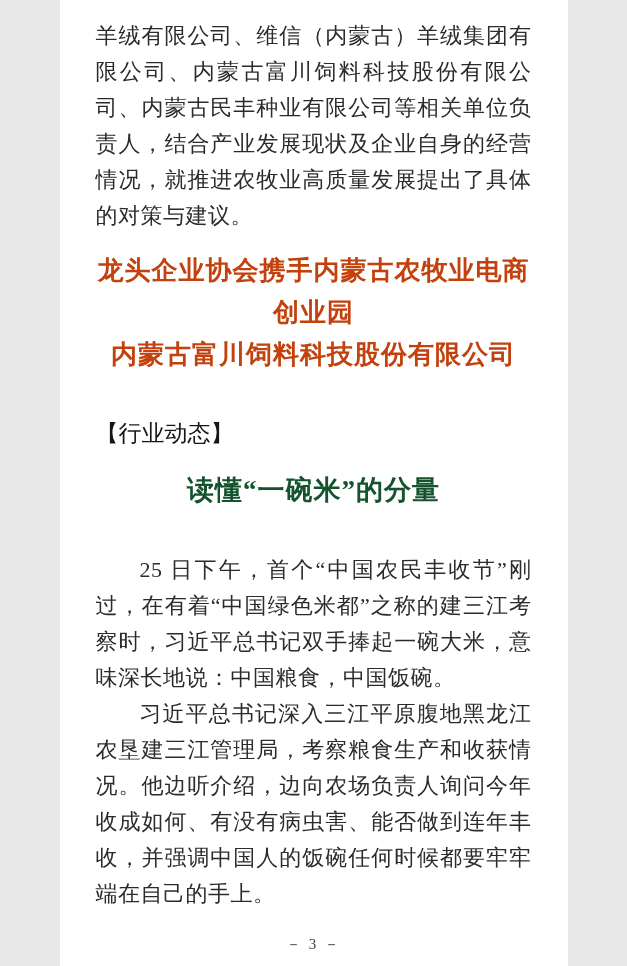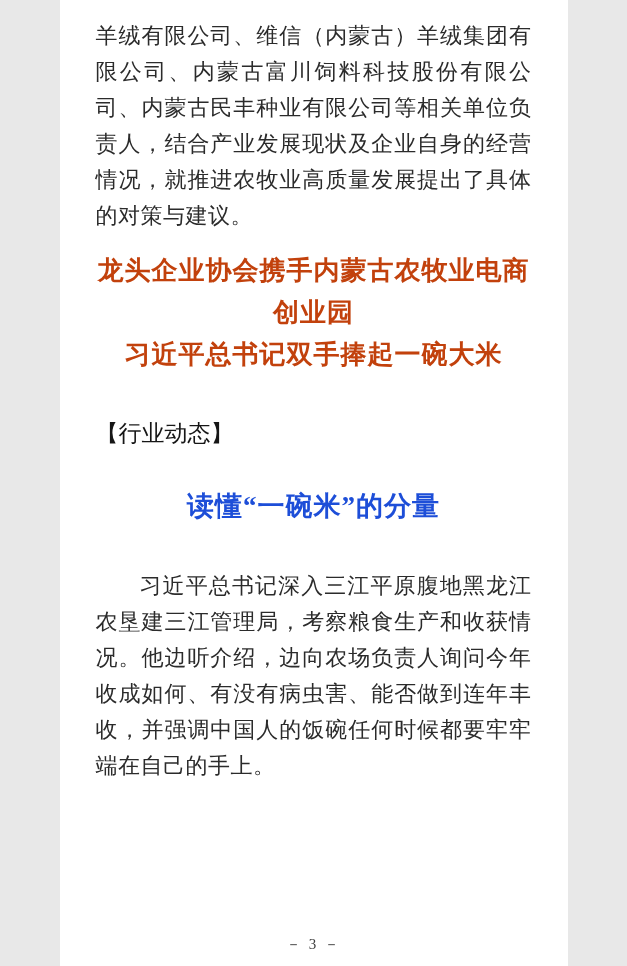--- a/index.html
+++ b/index.html
@@ -44,26 +44,26 @@
   .section-label {
     margin: 22px 0 0 0;
     font-family: "DejaVu Sans", "Liberation Sans", sans-serif;
     font-size: 23px;
     line-height: 34px;
     font-weight: 500;
     color: #161616;
     text-align: left;
   }
   .article2-title {
-    margin: 36px 0 42px 0;
+    margin: 20px 0 42px 0;
     text-align: center;
     font-weight: 700;
     font-size: 27px;
     line-height: 40px;
-    color: #1d4ed8;
+    color: #14532d;
     letter-spacing: 1px;
   }
   .footer {
     position: absolute;
     left: 0;
     right: 0;
     bottom: 12px;
     text-align: center;
     font-size: 15px;
     line-height: 20px;
@@ -73,26 +73,27 @@
 </style>
 </head>
 <body>
 
 <div class="page">
 
   <p class="body-par no-indent">羊绒有限公司、维信（内蒙古）羊绒集团有限公司、内蒙古富川饲料科技股份有限公司、内蒙古民丰种业有限公司等相关单位负责人，结合产业发展现状及企业自身的经营情况，就推进农牧业高质量发展提出了具体的对策与建议。</p>
 
   <div class="article-title">
     <div>龙头企业协会携手内蒙古农牧业电商创业园</div>
-    <div>习近平总书记双手捧起一碗大米</div>
+    <div>内蒙古富川饲料科技股份有限公司</div>
   </div>
 
 
   <div class="section-label">【行业动态】</div>
 
   <div class="article2-title">读懂“一碗米”的分量</div>
 
+  <p class="body-par">25 日下午，首个“中国农民丰收节”刚过，在有着“中国绿色米都”之称的建三江考察时，习近平总书记双手捧起一碗大米，意味深长地说：中国粮食，中国饭碗。</p>
 
   <p class="body-par">习近平总书记深入三江平原腹地黑龙江农垦建三江管理局，考察粮食生产和收获情况。他边听介绍，边向农场负责人询问今年收成如何、有没有病虫害、能否做到连年丰收，并强调中国人的饭碗任何时候都要牢牢端在自己的手上。</p>
 
   <div class="footer">－ 3 －</div>
 
 </div>
 
 </body></html>

